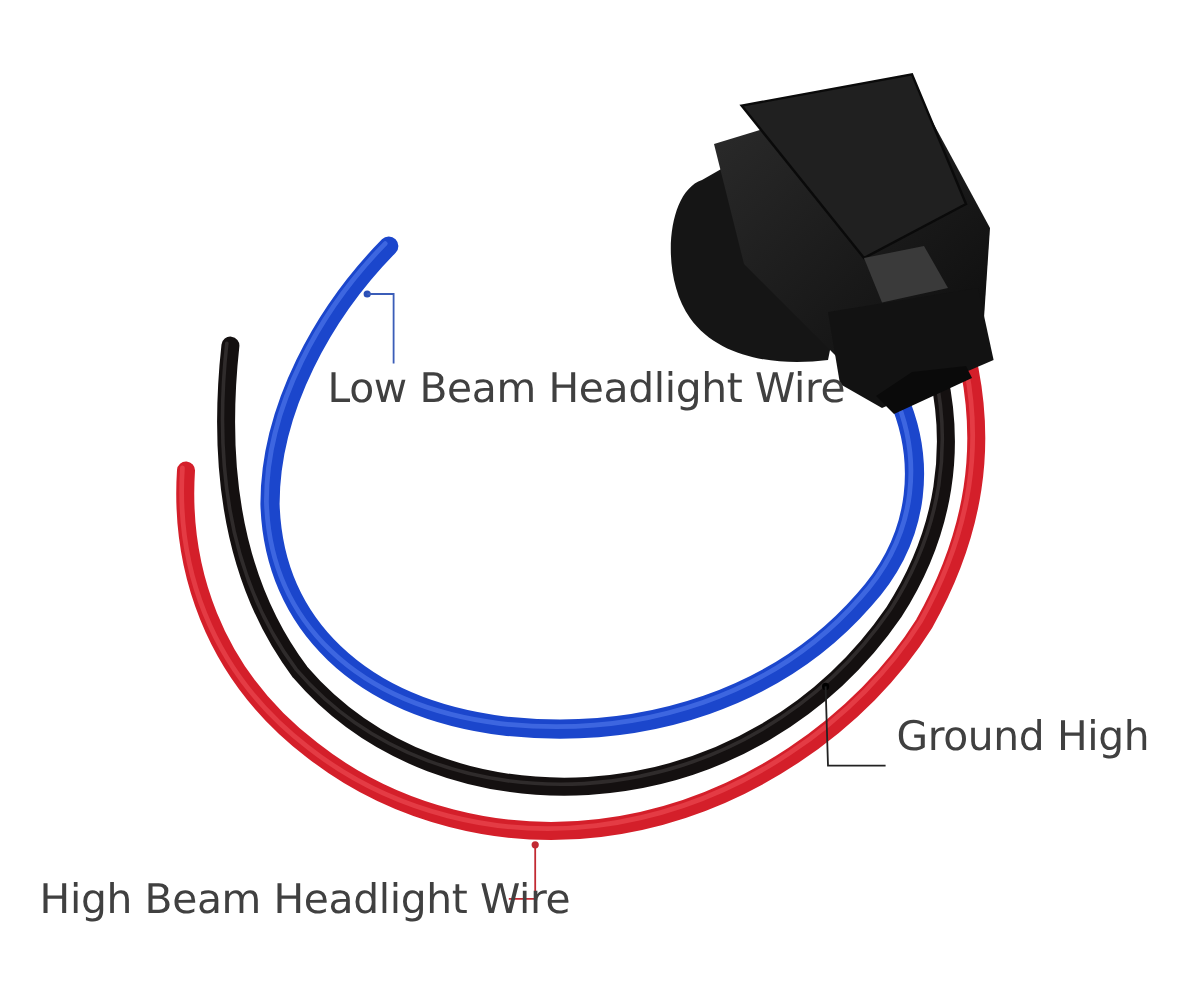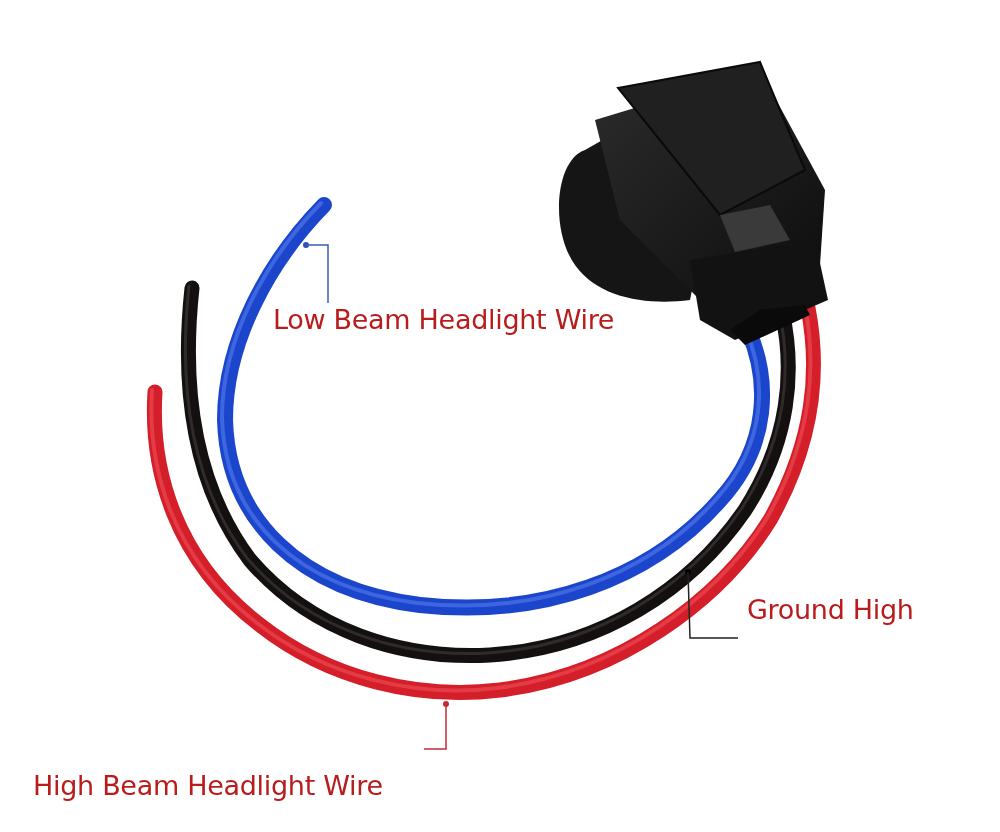--- a/index.html
+++ b/index.html
@@ -1,21 +1,21 @@
 <!DOCTYPE html>
 <html><head>
   <meta charset="utf-8">
   <style>
     html, body { margin: 0; padding: 0; background: #ffffff; }
     body { width: 1000px; height: 832px; position: relative; overflow: hidden; font-family: "DejaVu Sans", "Liberation Sans", sans-serif; }
     #scene { position: absolute; left: 0; top: 0; width: 1000px; height: 832px; }
-    .label { position: absolute; color: #b91c1c; font-size: 27px; letter-spacing: -0.3px; white-space: nowrap; }
+    .label { position: absolute; color: #404040; font-size: 34px; letter-spacing: -0.3px; white-space: nowrap; }
     #lbl-low { left: 273px; top: 304px; }
     #lbl-ground { left: 747px; top: 594px; }
-    #lbl-high { left: 33px; top: 770px; }
+    #lbl-high { left: 33px; top: 730px; }
   </style>
 </head>
 <body>
 
 <svg id="scene" viewBox="0 0 1000 832" xmlns="http://www.w3.org/2000/svg">
   <defs>
     <linearGradient id="connGrad" x1="0" y1="0" x2="1" y2="1">
       <stop offset="0" stop-color="#2c2c2c"></stop>
       <stop offset="1" stop-color="#0d0d0d"></stop>
     </linearGradient>

